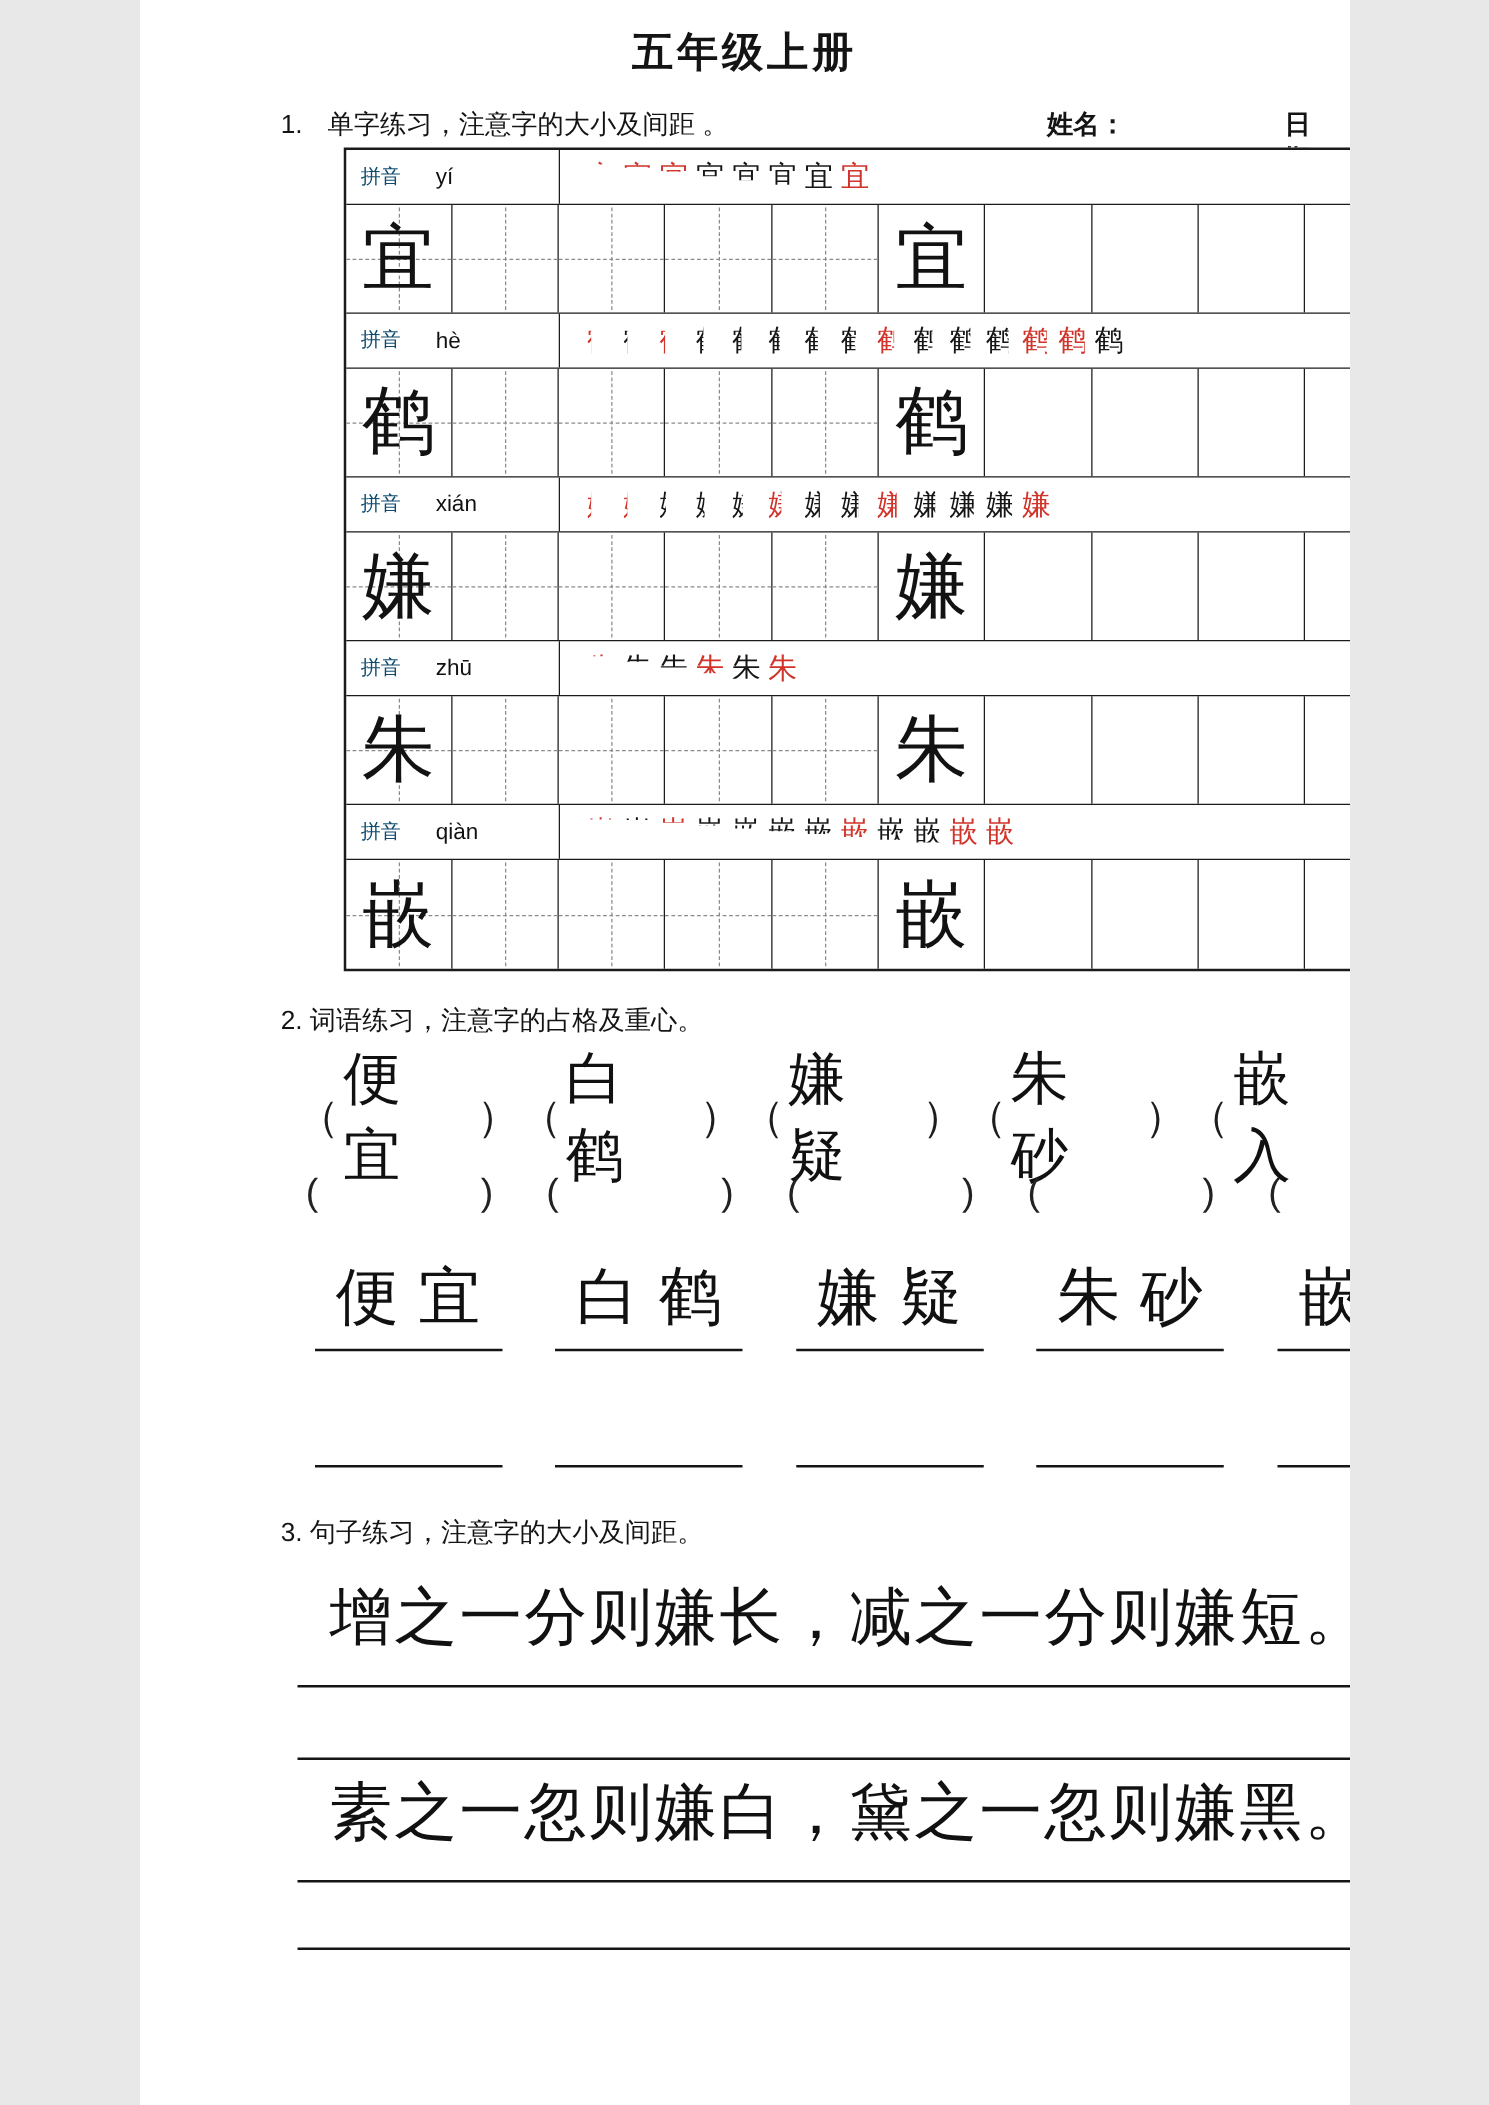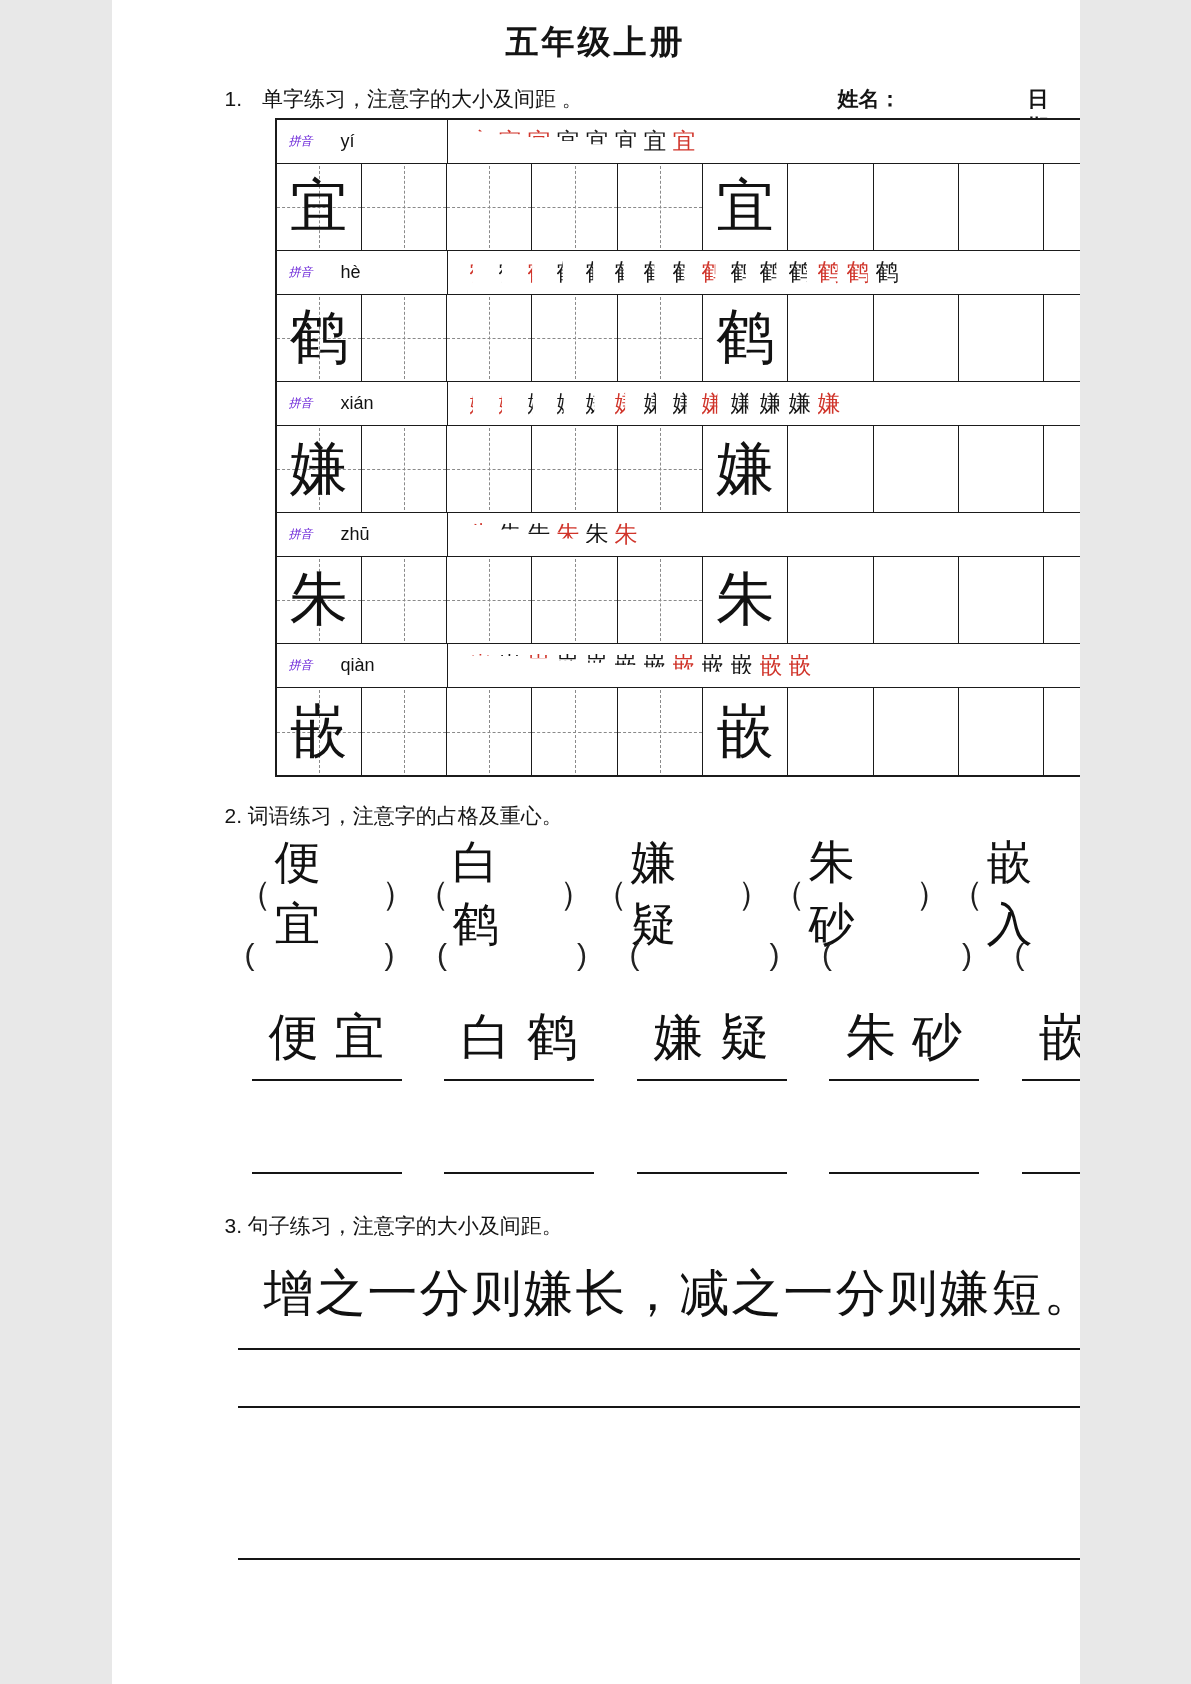--- a/index.html
+++ b/index.html
@@ -19,21 +19,21 @@
   .date-label{left:916px;}
 
   
   .table{
     position:absolute;left:163px;top:118px;width:856px;
     border:2.2px solid #1b1b1b;box-sizing:border-box;background:#fff;
   }
   .pinyin-row{height:44px;display:flex;border-bottom:1.8px solid #1b1b1b;align-items:center;box-sizing:border-box;}
   .pinyin-left{width:171px;flex:0 0 171px;height:100%;border-right:1.8px solid #1b1b1b;
     display:flex;align-items:center;padding-left:12px;box-sizing:border-box;}
-  .pinyin-label{font-size:12px;color:#6d28d9;font-style:italic;}
+  .pinyin-label{font-size:16px;color:#0c4a6e;}
   .pinyin-value{margin-left:28px;font-size:18px;color:#111;}
   .stroke-strip{flex:1;display:flex;align-items:center;padding-left:22px;gap:5px;overflow:hidden;}
   .stroke-step{width:24px;height:28px;overflow:hidden;flex:0 0 24px;}
   .stroke-glyph{display:inline-block;font-family:"Liberation Serif","DejaVu Serif",serif;
     font-size:23px;line-height:27px;color:#161616;}
   .practice-row{height:87px;display:flex;border-bottom:1.8px solid #1b1b1b;box-sizing:border-box;}
   .group:last-child .practice-row{border-bottom:none;}
   .pcell{flex:1;border-right:1.5px solid #1b1b1b;position:relative;
     display:flex;align-items:center;justify-content:center;box-sizing:border-box;}
   .pcell:last-child{border-right:none;}
@@ -339,15 +339,16 @@
       <div class="blank-line"></div>
       <div class="blank-line"></div>
     </div>
 
   <div class="sec-title s3-title">
     <span>3.</span>
     <span>句子练习，注意字的大小及间距。</span>
   </div>
   <div class="sentence-block sentence-1">增之一分则嫌长，减之一分则嫌短。</div>
   <div class="blank-sentence blank-sentence-1"></div>
+  <div class="sentence-block sentence-2">素之一忽则嫌白，黛之一忽则嫌黑。</div>
   <div class="blank-sentence blank-sentence-2"></div>
 
 </div>
 
 </body></html>

